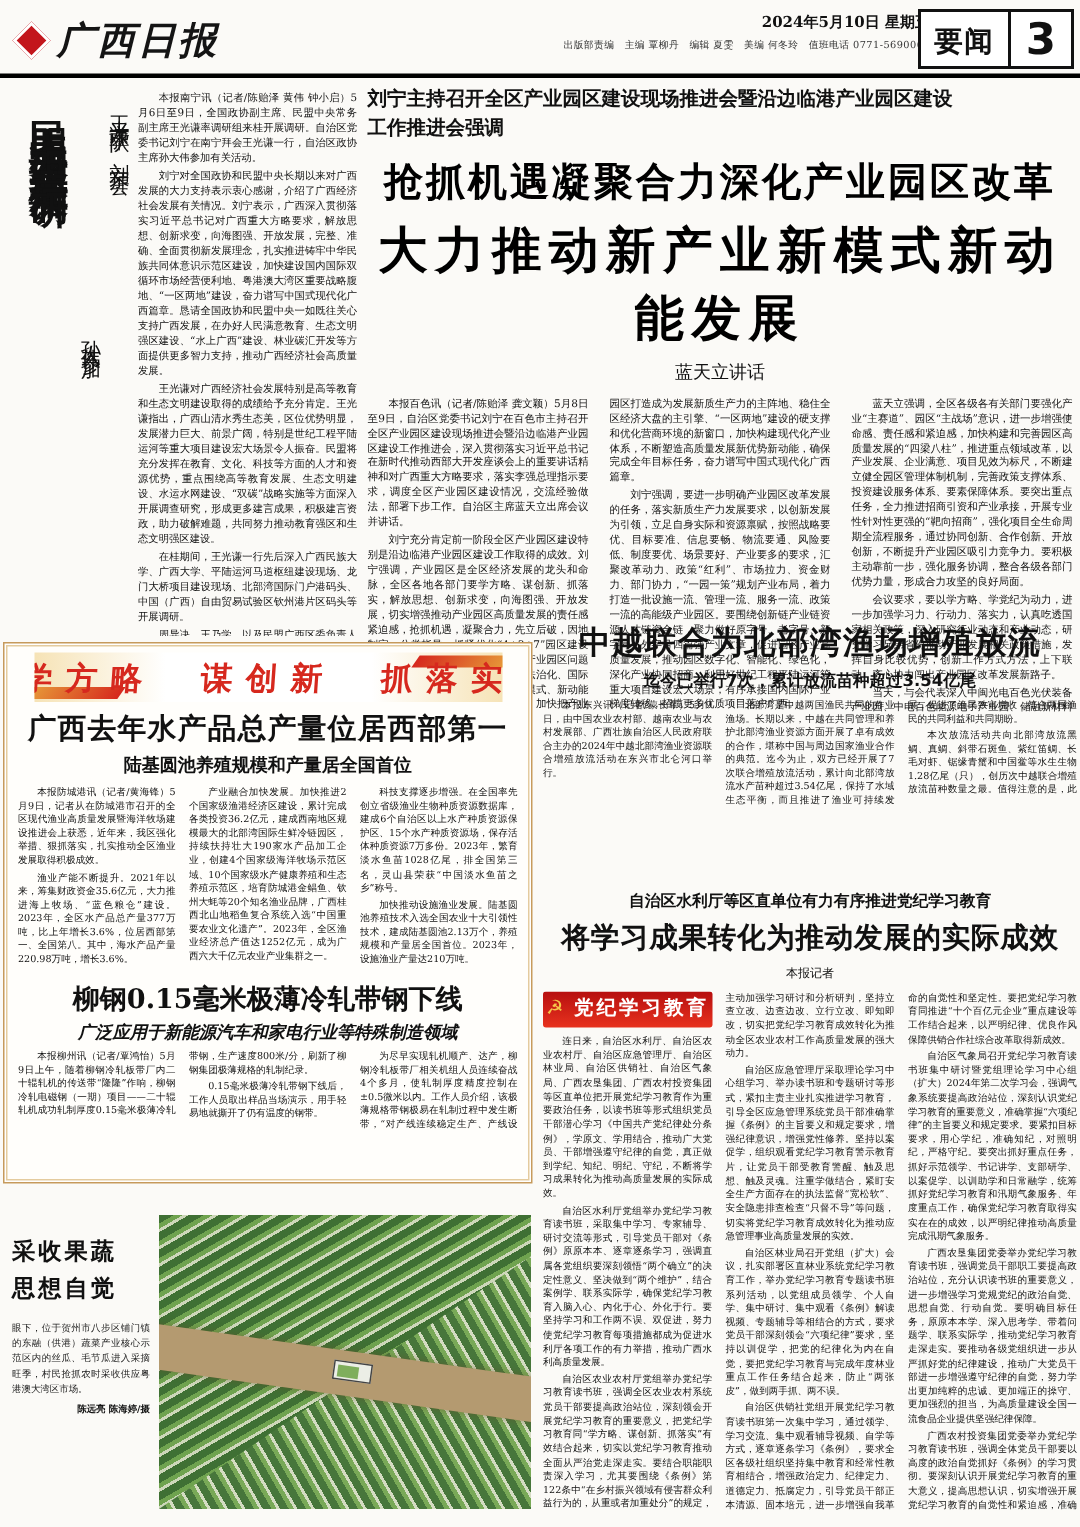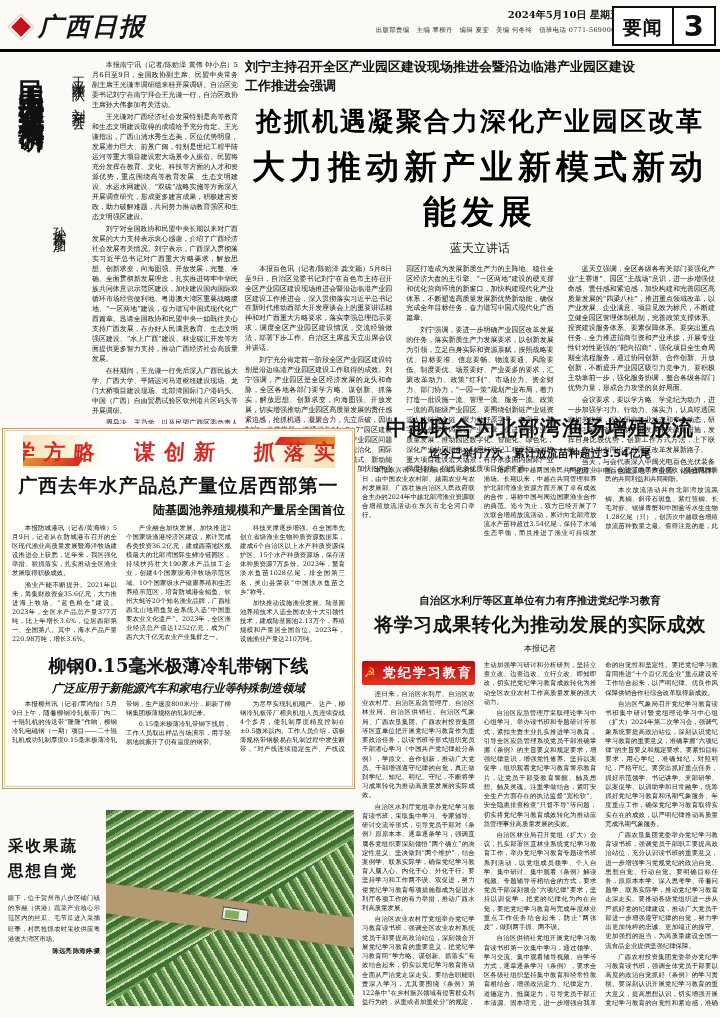--- a/index.html
+++ b/index.html
@@ -51,21 +51,21 @@
   .slogan{width:312px;height:33px;margin:1px auto 5px auto;position:relative;display:flex;
           align-items:center;justify-content:center;
           background:linear-gradient(90deg,#f6e3b6,#ffffff 28%,#ffffff 72%,#f6e3b6);overflow:hidden;}
   .slogan .rib{position:absolute;width:70px;height:8px;background:linear-gradient(90deg,#e9a93c,#d6281e);
                transform:skewX(-35deg);}
   .slogan .rl{left:-12px;bottom:2px;}
   .slogan .rr{right:-12px;top:2px;background:linear-gradient(90deg,#d6281e,#e9a93c);}
   .slogan-text{font-family:"DejaVu Sans","Liberation Sans",sans-serif;font-size:21px;font-weight:900;
                color:#d6281e;letter-spacing:9px;transform:skewX(-4deg);white-space:nowrap;}
   .fish-title{font-size:19px;font-weight:900;text-align:center;letter-spacing:1px;margin-top:3px;}
-  .fish-sub{font-size:12px;font-weight:700;text-align:right;margin-top:3px;}
+  .fish-sub{font-size:12px;font-weight:700;text-align:center;margin-top:3px;}
   .fish-body{margin-top:5px;height:122px;column-count:3;column-gap:9px;font-size:6.4px;line-height:1.42;}
   .steel-title{font-size:18px;font-weight:900;text-align:center;margin-top:8px;}
   .steel-sub{font-size:11.5px;font-weight:700;text-align:center;margin-top:3px;font-style:italic;}
   .steel-body{margin-top:4px;height:62px;column-count:3;column-gap:9px;font-size:6.4px;line-height:1.42;}
 
   
   .vietnam{left:362px;top:414px;width:356px;height:134px;}
   .vn-title{font-size:21px;font-weight:900;text-align:center;letter-spacing:1px;}
   .vn-sub{font-family:"DejaVu Sans","Liberation Sans",sans-serif;font-size:11px;font-weight:700;
           text-align:center;margin-top:4px;}
@@ -78,21 +78,21 @@
   .disc-byline{font-size:8px;text-align:center;margin-top:5px;}
   .disc-body{margin-top:7px;height:352px;column-count:3;column-gap:9px;font-size:6.4px;line-height:1.44;}
   .badge{display:block;break-inside:avoid;width:100%;height:24px;margin-bottom:5px;border-radius:2px;
          background:linear-gradient(180deg,#b60f0f,#e8321e);color:#fff;display:flex;align-items:center;
          justify-content:center;font-family:"DejaVu Sans","Liberation Sans",sans-serif;
          font-size:13px;font-weight:900;letter-spacing:2px;}
   .emblem{color:#f6c64a;font-size:13px;margin-right:5px;font-weight:400;}
 
   
   .photostory{left:2px;top:796px;width:353px;height:218px;}
-  .cap-col{position:absolute;left:6px;top:38px;width:92px;font-family:Liberation Serif, serif;}
+  .cap-col{position:absolute;left:6px;top:26px;width:92px;}
   .p-title{font-size:15.5px;font-weight:900;letter-spacing:2px;line-height:1.6;}
   .p-cap{font-size:6.3px;text-align:justify;line-height:1.65;margin-top:9px;color:#222;}
   .p-credit{font-size:6.3px;font-weight:700;text-align:right;margin-top:3px;}
   .photo{position:absolute;left:104px;top:14px;width:248px;height:196px;overflow:hidden;
          background:repeating-linear-gradient(150deg,#3f7034 0 5px,#6fa34f 5px 8px,#cdd7ba 8px 10px);}
   .photo .field2{position:absolute;inset:0;
          background:repeating-linear-gradient(60deg,#47763b 0 5px,#79a957 5px 8px,#d4dcc2 8px 10px);
          clip-path:polygon(0 100%,100% 14%,100% 100%);}
   .photo .road{position:absolute;left:-30px;top:92px;width:330px;height:30px;background:#b49a70;
          transform:rotate(8deg);box-shadow:0 0 6px rgba(100,80,40,.55);}
@@ -120,22 +120,22 @@
 </div>
 
 <div class="abs league">
   <div class="v-title">民盟中央调研组来桂开展调研</div>
   <div class="v-sub">
     <div class="c1">王光谦率队　刘宁拜会</div>
     <div class="c2">孙大伟参加</div>
   </div>
   <div class="league-body">
     <p class="bp">本报南宁讯（记者/陈贻泽 黄伟 钟小启）5月6日至9日，全国政协副主席、民盟中央常务副主席王光谦率调研组来桂开展调研。自治区党委书记刘宁在南宁拜会王光谦一行，自治区政协主席孙大伟参加有关活动。</p>
+    <p class="bp">刘宁对全国政协和民盟中央长期以来对广西发展的大力支持表示衷心感谢，介绍了广西经济社会发展有关情况。刘宁表示，广西深入贯彻落实习近平总书记对广西重大方略要求，解放思想、创新求变，向海图强、开放发展，完整、准确、全面贯彻新发展理念，扎实推进铸牢中华民族共同体意识示范区建设，加快建设国内国际双循环市场经营便利地、粤港澳大湾区重要战略腹地、“一区两地”建设，奋力谱写中国式现代化广西篇章。恳请全国政协和民盟中央一如既往关心支持广西发展，在办好人民满意教育、生态文明强区建设、“水上广西”建设、林业碳汇开发等方面提供更多智力支持，推动广西经济社会高质量发展。</p>
     <p class="bp">王光谦对广西经济社会发展特别是高等教育和生态文明建设取得的成绩给予充分肯定。王光谦指出，广西山清水秀生态美，区位优势明显，发展潜力巨大、前景广阔，特别是世纪工程平陆运河等重大项目建设宏大场景令人振奋。民盟将充分发挥在教育、文化、科技等方面的人才和资源优势，重点围绕高等教育发展、生态文明建设、水运水网建设、“双碳”战略实施等方面深入开展调查研究，形成更多建言成果，积极建言资政，助力破解难题，共同努力推动教育强区和生态文明强区建设。</p>
-    <p class="bp">刘宁对全国政协和民盟中央长期以来对广西发展的大力支持表示衷心感谢，介绍了广西经济社会发展有关情况。刘宁表示，广西深入贯彻落实习近平总书记对广西重大方略要求，解放思想、创新求变，向海图强、开放发展，完整、准确、全面贯彻新发展理念，扎实推进铸牢中华民族共同体意识示范区建设，加快建设国内国际双循环市场经营便利地、粤港澳大湾区重要战略腹地、“一区两地”建设，奋力谱写中国式现代化广西篇章。恳请全国政协和民盟中央一如既往关心支持广西发展，在办好人民满意教育、生态文明强区建设、“水上广西”建设、林业碳汇开发等方面提供更多智力支持，推动广西经济社会高质量发展。</p>
     <p class="bp">在桂期间，王光谦一行先后深入广西民族大学、广西大学、平陆运河马道枢纽建设现场、龙门大桥项目建设现场、北部湾国际门户港码头、中国（广西）自由贸易试验区钦州港片区码头等开展调研。</p>
     <p class="bp">周异决、王乃学，以及民盟广西区委负责人等参加有关活动。</p>
   </div>
 </div>
 
 <div class="abs park">
   <div class="kicker">
     <div>刘宁主持召开全区产业园区建设现场推进会暨沿边临港产业园区建设</div>
     <div>工作推进会强调</div>
   </div>
@@ -192,21 +192,21 @@
 
 <div class="abs disc">
   <div class="disc-kicker">自治区水利厅等区直单位有力有序推进党纪学习教育</div>
   <div class="disc-title">将学习成果转化为推动发展的实际成效</div>
   <div class="disc-byline">本报记者</div>
   <div class="disc-body cols">
     <span class="badge">
       <span class="emblem">☭</span>
       <span>党纪学习教育</span>
     </span>
-    <p class="bp">连日来，自治区水利厅、自治区农业农村厅、自治区应急管理厅、自治区林业局、自治区供销社、自治区气象局、广西农垦集团、广西农村投资集团等区直单位把开展党纪学习教育作为重要政治任务，以读书班等形式组织党员干部潜心学习《中国共产党纪律处分条例》，学原文、合作创新，推动广大党员、干部增强遵守纪律的自觉，真正做到学纪、知纪、明纪、守纪，不断将学习成果转化为推动高质量发展的实际成效。</p>
+    <p class="bp">连日来，自治区水利厅、自治区农业农村厅、自治区应急管理厅、自治区林业局、自治区供销社、自治区气象局、广西农垦集团、广西农村投资集团等区直单位把开展党纪学习教育作为重要政治任务，以读书班等形式组织党员干部潜心学习《中国共产党纪律处分条例》，学原文、学用结合，推动广大党员、干部增强遵守纪律的自觉，真正做到学纪、知纪、明纪、守纪，不断将学习成果转化为推动高质量发展的实际成效。</p>
     <p class="bp">自治区水利厅党组举办党纪学习教育读书班，采取集中学习、专家辅导、研讨交流等形式，引导党员干部对《条例》原原本本、逐章逐条学习，强调直属各党组织要深刻领悟“两个确立”的决定性意义、坚决做到“两个维护”，结合案例学、联系实际学，确保党纪学习教育入脑入心、内化于心、外化于行。要坚持学习和工作两不误、双促进，努力使党纪学习教育每项措施都成为促进水利厅各项工作的有力举措，推动广西水利高质量发展。</p>
     <p class="bp">自治区农业农村厅党组举办党纪学习教育读书班，强调全区农业农村系统党员干部要提高政治站位，深刻领会开展党纪学习教育的重要意义，把党纪学习教育同“学方略、谋创新、抓落实”有效结合起来，切实以党纪学习教育推动全面从严治党走深走实。要结合职能职责深入学习，尤其要围绕《条例》第122条中“在乡村振兴领域有侵害群众利益行为的，从重或者加重处分”的规定，主动加强学习研讨和分析研判，坚持立查立改、边查边改、立行立改、即知即改，切实把党纪学习教育成效转化为推动全区农业农村工作高质量发展的强大动力。</p>
     <p class="bp">自治区应急管理厅采取理论学习中心组学习、举办读书班和专题研讨等形式，紧扣主责主业扎实推进学习教育，引导全区应急管理系统党员干部准确掌握《条例》的主旨要义和规定要求，增强纪律意识，增强党性修养。坚持以案促学，组织观看党纪学习教育警示教育片，让党员干部受教育警醒、触及思想、触及灵魂。注重学做结合，紧盯安全生产方面存在的执法监督“宽松软”、安全隐患排查检查“只督不导”等问题，切实将党纪学习教育成效转化为推动应急管理事业高质量发展的实效。</p>
     <p class="bp">自治区林业局召开党组（扩大）会议，扎实部署区直林业系统党纪学习教育工作，举办党纪学习教育专题读书班系列活动，以党组成员领学、个人自学、集中研讨、集中观看《条例》解读视频、专题辅导等相结合的方式，要求党员干部深刻领会“六项纪律”要求，坚持以训促学，把党的纪律化为内在自觉，要把党纪学习教育与完成年度林业重点工作任务结合起来，防止“两张皮”，做到两手抓、两不误。</p>
     <p class="bp">自治区供销社党组开展党纪学习教育读书班第一次集中学习，通过领学、学习交流、集中观看辅导视频、自学等方式，逐章逐条学习《条例》，要求全区各级社组织坚持集中教育和经常性教育相结合，增强政治定力、纪律定力、道德定力、抵腐定力，引导党员干部正本清源、固本培元，进一步增强自我革命的自觉性和坚定性。要把党纪学习教育同推进“十个百亿元企业”重点建设等工作结合起来，以严明纪律、优良作风保障供销合作社综合改革取得新成效。</p>
     <p class="bp">自治区气象局召开党纪学习教育读书班集中研讨暨党组理论学习中心组（扩大）2024年第二次学习会，强调气象系统要提高政治站位，深刻认识党纪学习教育的重要意义，准确掌握“六项纪律”的主旨要义和规定要求。要紧扣目标要求，用心学纪，准确知纪，对照明纪，严格守纪。要突出抓好重点任务，抓好示范领学、书记讲学、支部研学、以案促学、以训助学和日常融学，统筹抓好党纪学习教育和汛期气象服务、年度重点工作，确保党纪学习教育取得实实在在的成效，以严明纪律推动高质量完成汛期气象服务。</p>
     <p class="bp">广西农垦集团党委举办党纪学习教育读书班，强调党员干部职工要提高政治站位，充分认识读书班的重要意义，进一步增强学习党规党纪的政治自觉、思想自觉、行动自觉。要明确目标任务，原原本本学、深入思考学、带着问题学、联系实际学，推动党纪学习教育走深走实。要推动各级党组织进一步从严抓好党的纪律建设，推动广大党员干部进一步增强遵守纪律的自觉，努力学出更加纯粹的忠诚、更加端正的操守、更加强烈的担当，为高质量建设全国一流食品企业提供坚强纪律保障。</p>
     <p class="bp">广西农村投资集团党委举办党纪学习教育读书班，强调全体党员干部要以高度的政治自觉抓好《条例》的学习贯彻。要深刻认识开展党纪学习教育的重大意义，提高思想认识，切实增强开展党纪学习教育的自觉性和紧迫感，准确掌握《条例》的主旨要义和规定要求，真正使学习党纪的过程成为增强纪律意识、提高党性修养的过程。要坚持把学习贯彻《条例》与学习党的创新理论贯通起来，与集团的中心工作结合起来，进一步强化纪律意识，增强政治定力，推动集团高质量发展。</p>
 
   </div>

